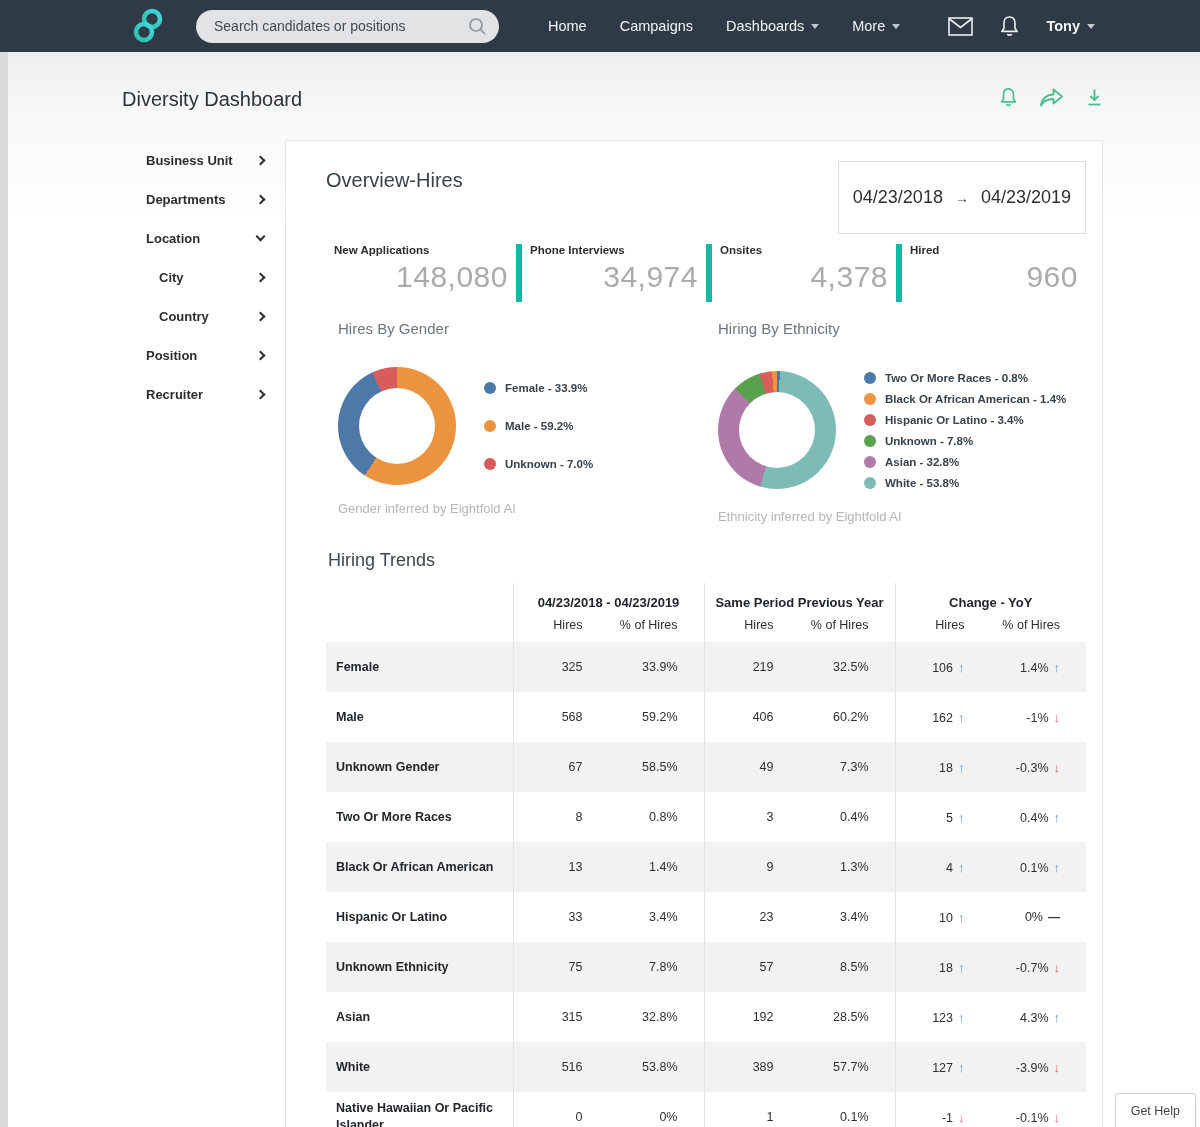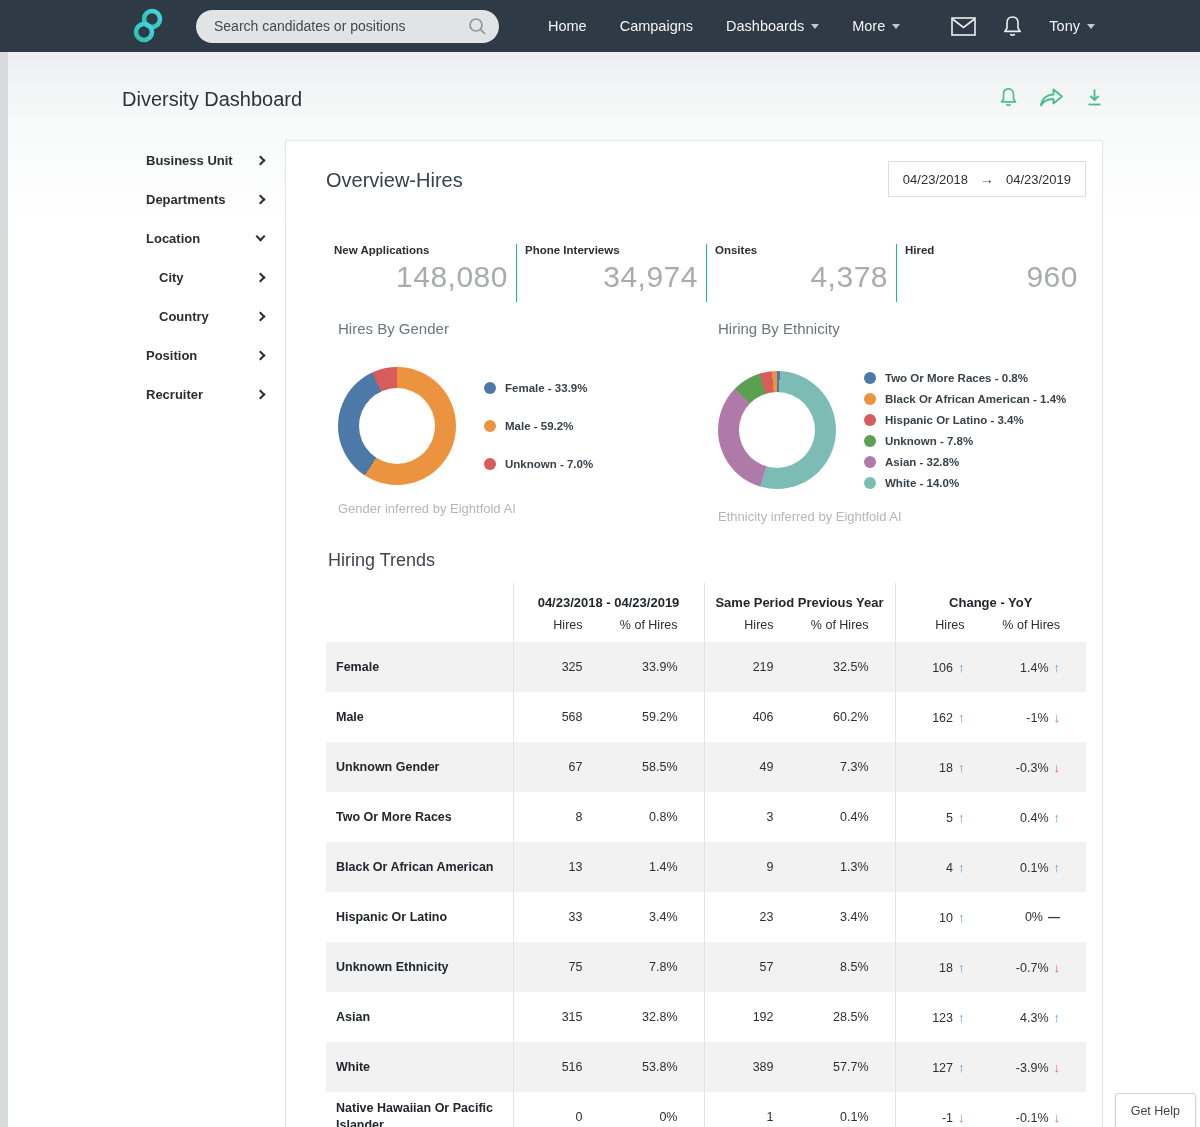--- a/index.html
+++ b/index.html
@@ -12,21 +12,21 @@
   .search-pill { margin-left:20px; width:303px; height:33px; background:#e1e3e4; border-radius:17px;
                  display:flex; align-items:center; padding:0 12px 0 16px; }
   .search-pill input { flex:1; border:none; background:transparent; outline:none;
                        font:14px "Liberation Sans",sans-serif; color:#3c4852; }
   .search-pill input::placeholder { color:#3f4a54; opacity:1; }
   .nav-links { display:flex; align-items:center; margin-left:37px; }
   .nav-link { color:#f2f4f5; font-size:14.5px; margin-right:33px; cursor:pointer;
               display:flex; align-items:center; }
   .caret { width:0; height:0; border-left:4.5px solid transparent; border-right:4.5px solid transparent;
            border-top:5px solid #c2c9ce; margin-left:7px; display:inline-block; }
-  .navbar-right { margin-left:auto; margin-right:105px; display:flex; align-items:center; gap:26px; }
+  .navbar-right { margin-left:auto; margin-right:105px; display:flex; align-items:center; gap:26px;font-weight:bold; }
   .user-menu { color:#f2f4f5; font-size:14.5px; display:flex; align-items:center; cursor:pointer; }
 
   
   .left-strip { position:absolute; left:0; top:52px; bottom:0; width:8px; background:#d9dadb; }
   .page { position:absolute; left:8px; right:0; top:52px; bottom:0;
           background:linear-gradient(180deg,#edeff0 0px,#f8f9f9 70px,#ffffff 170px); }
   .page-header { position:relative; height:88px; }
   .page-title { position:absolute; left:114px; top:36px; margin:0; font-size:20px; font-weight:400; color:#2b3238; }
   .page-actions { position:absolute; right:96px; top:34px; display:flex; gap:20px; align-items:center; }
   .icon-btn { background:none; border:none; padding:0; cursor:pointer; line-height:0; }
@@ -48,27 +48,27 @@
   .chev { width:7px; height:7px; border-right:2px solid #2d2d2d; border-bottom:2px solid #2d2d2d;
           display:inline-block; flex:none; }
   .chev.right { transform:rotate(-45deg); }
   .chev.down  { transform:rotate(45deg); margin-top:-4px; }
 
   
   .card { flex:1; margin-right:101px; background:#fff; border:1px solid #e4e4e4; border-bottom:none;
           min-height:990px; padding:28px 16px 0 40px; position:relative; }
   .card-heading { margin:0; font-size:20px; font-weight:400; color:#37424a; }
   .date-range { position:absolute; top:20px; right:16px; border:1px solid #ddd; background:#fff;
-                padding:9px 14px; display:flex; align-items:center; gap:12px; font-size:13px;
+                padding:25px 14px; display:flex; align-items:center; gap:12px; font-size:18px;
                 color:#2f2f2f; cursor:pointer; }
   .date-arrow::before { content:"\2192"; color:#444; font-size:14px; }
 
   .metrics { margin-top:52px; display:grid; grid-template-columns:repeat(4,1fr); }
   .metric { padding:0 8px 8px 8px; }
-  .metric + .metric { border-left:1px solid #14b8a6; }
+  .metric + .metric { border-left:6px solid #14b8a6; }
   .metric-label { font-size:11.5px; font-weight:700; color:#2d2d2d; }
   .metric-value { margin-top:4px; text-align:right; font-size:30px; color:#a9abae; letter-spacing:0.5px; }
 
   
   .charts-row { display:flex; margin-top:18px; }
   .chart-block { width:50%; padding-left:12px; }
   .chart-title { margin:0; font-size:15px; font-weight:400; color:#6d757d; }
   .donut-row { display:flex; align-items:center; gap:28px; margin-top:30px; }
   .donut { width:118px; height:118px; border-radius:50%; position:relative; flex:none; cursor:pointer; }
   .donut::after { content:""; position:absolute; inset:21px; background:#fff; border-radius:50%; }
@@ -284,21 +284,21 @@
                   <li>
                     <span class="dot" style="background: rgb(89, 161, 79);"></span>
                     <span>Unknown - 7.8%</span>
                   </li>
                   <li>
                     <span class="dot" style="background: rgb(176, 122, 168);"></span>
                     <span>Asian - 32.8%</span>
                   </li>
                   <li>
                     <span class="dot" style="background: rgb(125, 188, 181);"></span>
-                    <span>White - 14.0%</span>
+                    <span>White - 53.8%</span>
                   </li>
                 </ul>
             </div>
             <div class="chart-note">Ethnicity inferred by Eightfold AI</div>
           </div>
         </div>
 
         <h3 class="trends-title">Hiring Trends</h3>
         <table class="trends">
           <colgroup>

